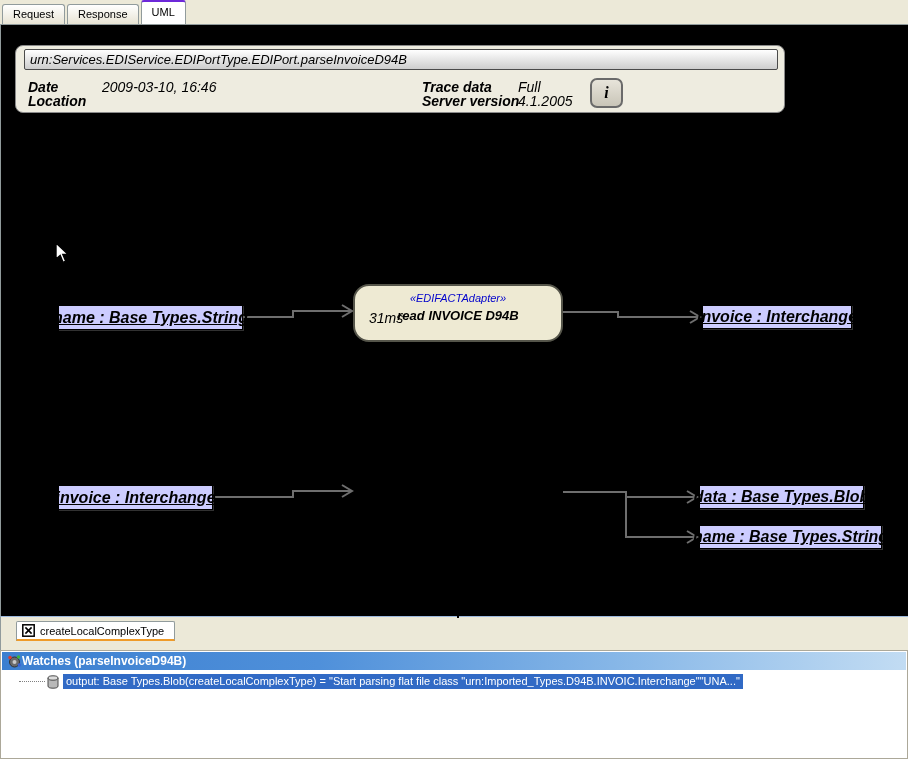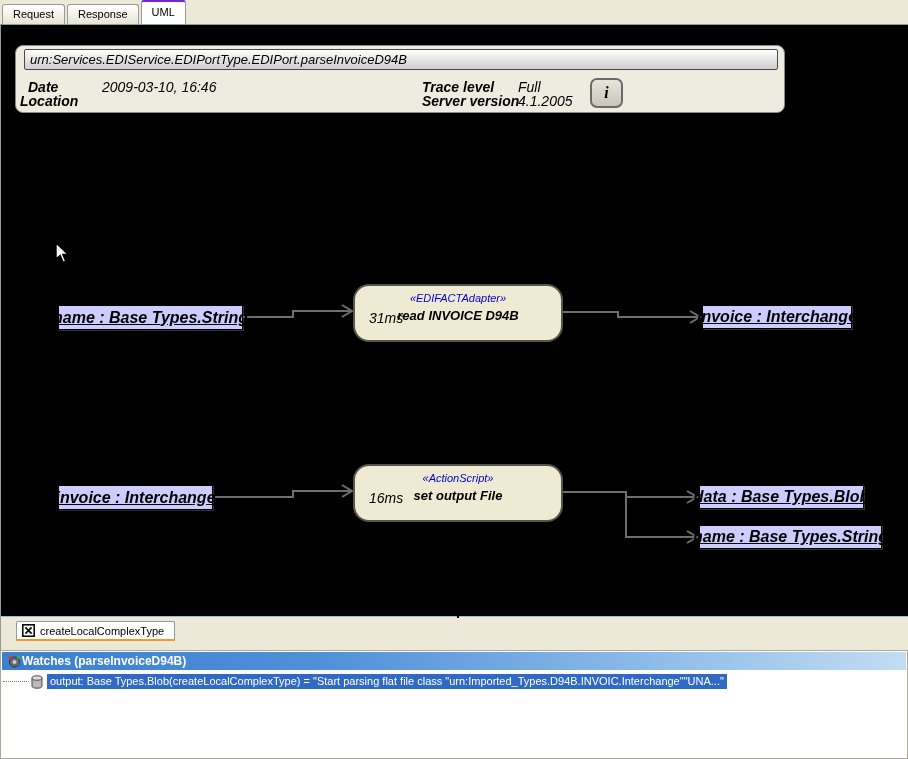--- a/index.html
+++ b/index.html
@@ -79,21 +79,21 @@
     position:absolute;left:0;top:650px;width:908px;height:109px;background:#fff;
     border:1px solid #aca899;box-sizing:border-box;
   }
   .watches-header{
     position:absolute;left:1px;top:1px;right:1px;height:18px;
     background:linear-gradient(90deg,#3c7fd0 0%,#4f90da 35%,#8ab9e8 70%,#c2dcf3 100%);
     display:flex;align-items:center;gap:0;padding-left:5px;
     color:#fff;font-weight:bold;font-size:12px;
   }
   .watch-row{
-    position:absolute;left:2px;top:22px;height:17px;display:flex;align-items:center;white-space:nowrap;
+    position:absolute;left:18px;top:22px;height:17px;display:flex;align-items:center;white-space:nowrap;
   }
   .tree-dots{width:26px;height:0;border-top:1px dotted #808080;margin-right:2px;}
   .watch-text{
     background:#316ac5;color:#fff;font-size:11px;padding:1px 3px;line-height:13px;
   }
   .wicon{display:inline-flex;margin-right:4px;}
 </style>
 </head>
 <body>
 
@@ -102,22 +102,22 @@
   <div class="tab">Response</div>
   <div class="tab active">UML</div>
 </div>
 
 <div class="uml-panel">
 
   <div class="info-box">
     <div class="info-title">urn:Services.EDIService.EDIPortType.EDIPort.parseInvoiceD94B</div>
     <span class="fld b" style="left:12px;top:33px;">Date</span>
     <span class="fld" style="left:86px;top:33px;">2009-03-10, 16:46</span>
-    <span class="fld b" style="left:4px;top:47px;">Location</span>
-    <span class="fld b" style="left:406px;top:33px;">Trace level</span>
+    <span class="fld b" style="left:12px;top:47px;">Location</span>
+    <span class="fld b" style="left:406px;top:33px;">Trace data</span>
     <span class="fld" style="left:502px;top:33px;">Full</span>
     <span class="fld b" style="left:406px;top:47px;">Server version</span>
     <span class="fld" style="left:502px;top:47px;">4.1.2005</span>
     <div class="info-btn">i</div>
   </div>
 
   <svg class="lines-svg" width="908" height="593" viewBox="0 24 908 593">
 
     <circle cx="457" cy="161" r="11" fill="#000"></circle>
 
@@ -138,25 +138,20 @@
       <polyline points="686,490 696,496 686,502"></polyline>
       <polyline points="625,496 625,536 696,536"></polyline>
       <polyline points="686,530 696,536 686,542"></polyline>
     </g>
   </svg>
 
   <div class="activity" style="left:352px;top:259px;">
     <span class="stereo">«EDIFACTAdapter»</span>
     <span class="aname">read INVOICE D94B</span>
     <span class="dur">31ms</span>
-  </div>
-  <div class="activity" style="left:352px;top:439px;">
-    <span class="stereo">«ActionScript»</span>
-    <span class="aname">set output File</span>
-    <span class="dur">16ms</span>
   </div>
 
   <div class="pbox" style="left:57px;top:280px;width:185px;height:25px;">name : Base Types.String</div>
   <div class="pbox" style="left:701px;top:280px;width:150px;height:24px;">invoice : Interchange</div>
   <div class="pbox" style="left:57px;top:460px;width:155px;height:25px;">invoice : Interchange</div>
   <div class="pbox" style="left:698px;top:460px;width:165px;height:24px;">data : Base Types.Blob</div>
   <div class="pbox" style="left:698px;top:500px;width:183px;height:24px;">name : Base Types.String</div>
 </div>
 
 <svg class="cursor-svg" width="16" height="22" viewBox="0 0 16 22">

